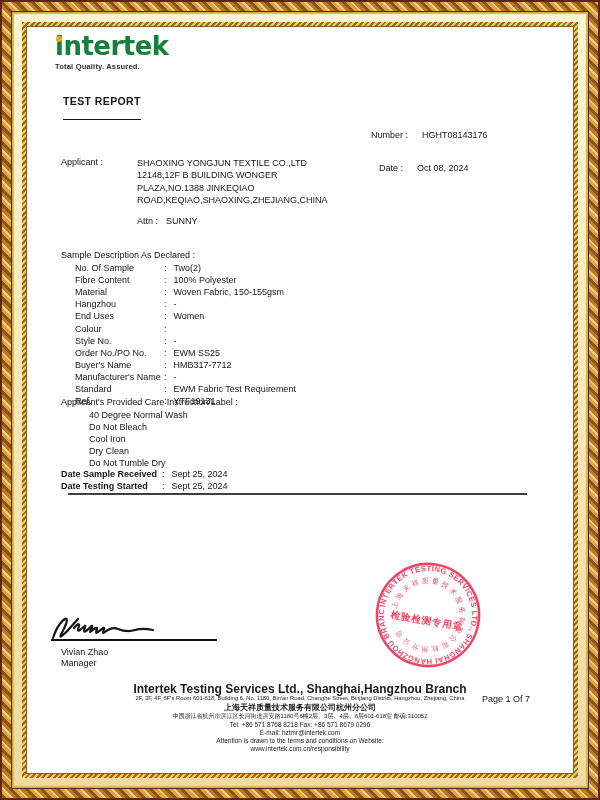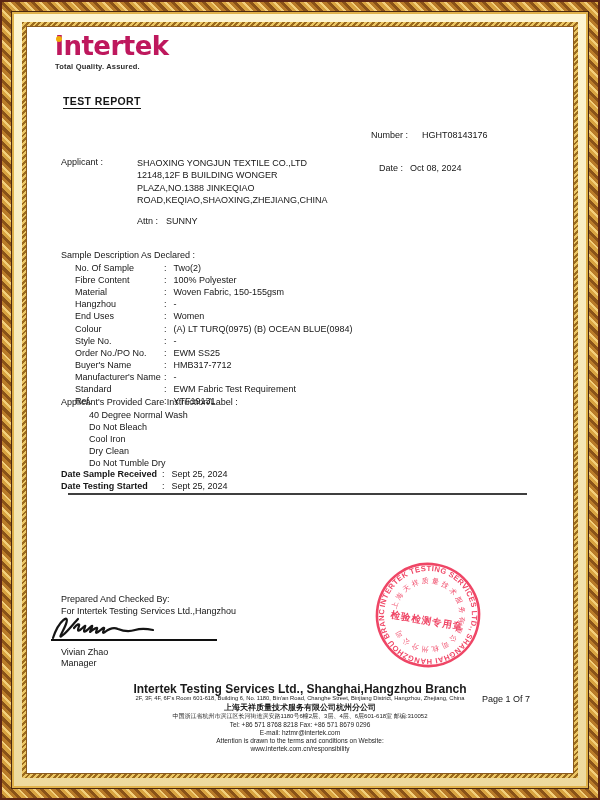--- a/index.html
+++ b/index.html
@@ -10,29 +10,29 @@
       background:repeating-linear-gradient(45deg,#8a5318 0 3px,#d9a441 3px 6px,#f3cf7a 6px 8px,#b97b28 8px 11px);}
   .f3{width:100%;height:100%;background:#4a2810;padding:1px;}
   .f4{width:100%;height:100%;background:linear-gradient(180deg,#fdf5d2,#eeda9e);border:2px solid #e0b24c;padding:8px;}
   .f5{width:100%;height:100%;background:repeating-linear-gradient(135deg,#9c6b1d 0 2px,#ecc765 2px 4px);padding:4px;}
   .f6{width:100%;height:100%;background:#8a5a1e;padding:1px;}
   
   .page{position:relative;width:100%;height:100%;background:#fff;
         font-family:"Liberation Sans","DejaVu Sans",sans-serif;color:#161616;font-size:9px;overflow:hidden;}
   .logo{position:absolute;left:28px;top:6px;}
   .logo-brand{position:relative;display:inline-block;font-family:"DejaVu Sans","Liberation Sans",sans-serif;
-        font-weight:bold;font-size:26px;line-height:1.05;letter-spacing:-0.5px;color:#be185d;}
+        font-weight:bold;font-size:26px;line-height:1.05;letter-spacing:-0.5px;color:#15803d;}
   .logo-dot{position:absolute;width:6px;height:6px;border-radius:50%;background:#f0ad08;left:1px;top:3px;}
   .logo-tagline{font-size:7.5px;font-weight:bold;color:#2b2b2b;margin-top:2px;letter-spacing:0.2px;}
   .title{position:absolute;left:36px;top:68px;font-size:10.5px;font-weight:bold;letter-spacing:0.4px;
-        border-bottom:1.5px solid #161616;padding-bottom:1px;}
+        border-bottom:1.5px solid #161616;padding-bottom:12px;}
   .number-row{position:absolute;left:344px;top:103px;display:flex;white-space:nowrap;}
   .number-row .val{margin-left:14px;}
   .date-row{position:absolute;left:352px;top:136px;display:flex;white-space:nowrap;}
-  .date-row .val{margin-left:7px;}
+  .date-row .val{margin-left:14px;}
   .applicant-label{position:absolute;left:34px;top:130px;}
   .applicant-block{position:absolute;left:110px;top:130px;width:245px;line-height:12.4px;}
   .attn-row{position:absolute;left:110px;top:189px;display:flex;}
   .attn-row .val{margin-left:8px;}
   .sample-heading{position:absolute;left:34px;top:223px;}
   .sample-fields{position:absolute;left:48px;top:235px;}
   .field-row{display:flex;height:12.1px;white-space:nowrap;align-items:center;}
   .field-row .flabel{min-width:87px;}
   .field-row .fcolon{margin-left:2px;}
   .field-row .fvalue{margin-left:7px;}
@@ -122,21 +122,20 @@
                     <span class="fvalue">-</span>
                   </div>
           <div class="field-row">
                     <span class="flabel">End Uses</span>
                     <span class="fcolon">:</span>
                     <span class="fvalue">Women</span>
                   </div>
           <div class="field-row">
                     <span class="flabel">Colour</span>
                     <span class="fcolon">:</span>
-                    <span class="fvalue">(A) LT TURQ(0975) (B) OCEAN BLUE(0984)</span>
                   </div>
           <div class="field-row">
                     <span class="flabel">Style No.</span>
                     <span class="fcolon">:</span>
                     <span class="fvalue">-</span>
                   </div>
           <div class="field-row">
                     <span class="flabel">Order No./PO No.</span>
                     <span class="fcolon">:</span>
                     <span class="fvalue">EWM SS25</span>
@@ -179,24 +178,20 @@
                     <span class="dvalue">Sept 25, 2024</span>
                   </div>
           <div class="date-line">
                     <span class="dlabel">Date Testing Started</span>
                     <span class="dcolon">:</span>
                     <span class="dvalue">Sept 25, 2024</span>
                   </div>
         </div>
         <div class="rule"></div>
 
-        <div class="prepared">
-          <div>Prepared And Checked By:</div>
-          <div>For Intertek Testing Services Ltd.,Hangzhou</div>
-        </div>
         <svg class="signature-svg" width="170" height="34" viewBox="0 0 170 34">
           <path d="M4 27 C10 9 21 2 17 13 C14 21 8 29 14 24 C19 20 25 12 29 8 M25 17 C28 13 31 12 30 15 C29 18 28 21 31 19 C35 16 37 13 36 16 C35 19 34 22 37 20 C41 17 44 13 43 16 L41 21 C45 18 49 15 48 18 C47 21 46 23 49 21 C53 18 56 15 55 18 C54 21 53 23 56 21 C61 17 65 16 69 18 C74 20 80 21 86 19 C93 17 99 18 104 19" stroke="#151515" stroke-width="2.2" fill="none" stroke-linecap="round" stroke-linejoin="round"></path>
         </svg>
         <div class="sig-line"></div>
         <div class="sig-name">Vivian Zhao</div>
         <div class="sig-title">Manager</div>
 
         <svg class="stamp" viewBox="0 0 110 110">
           <defs>
             <path id="outerArc" d="M55,55 m-44,0 a44,44 0 1,1 88,0 a44,44 0 1,1 -88,0"></path>

